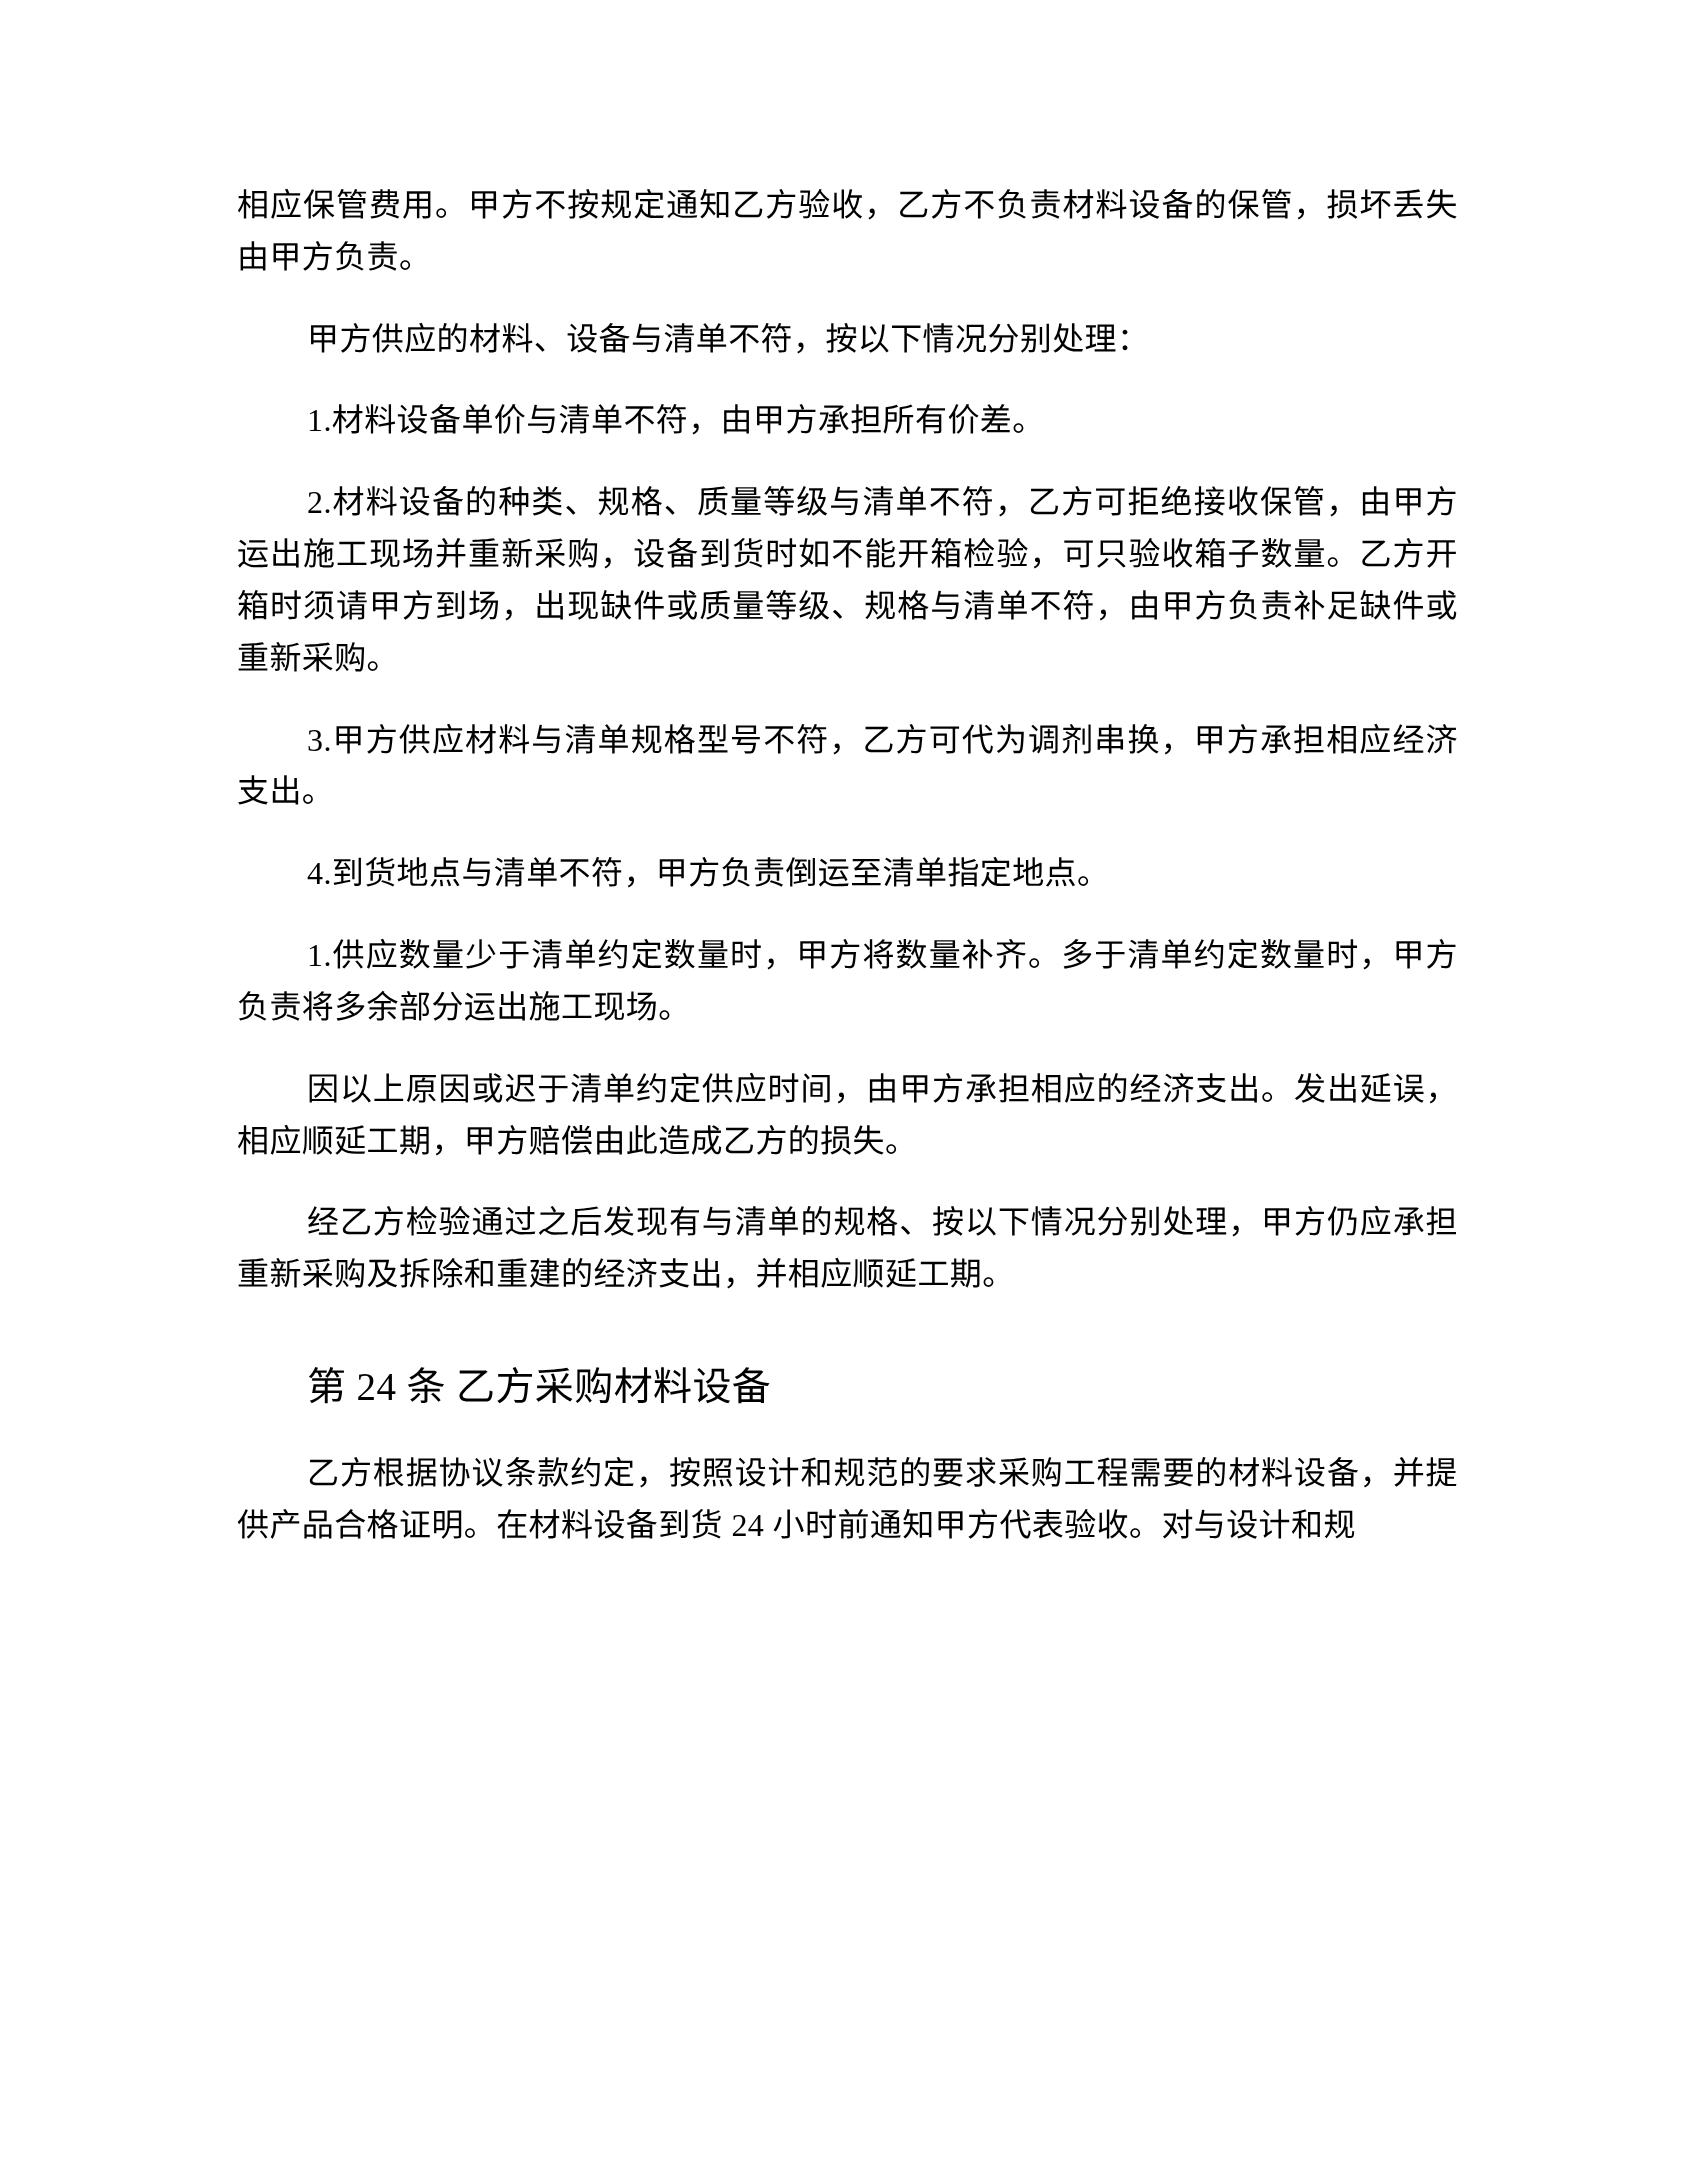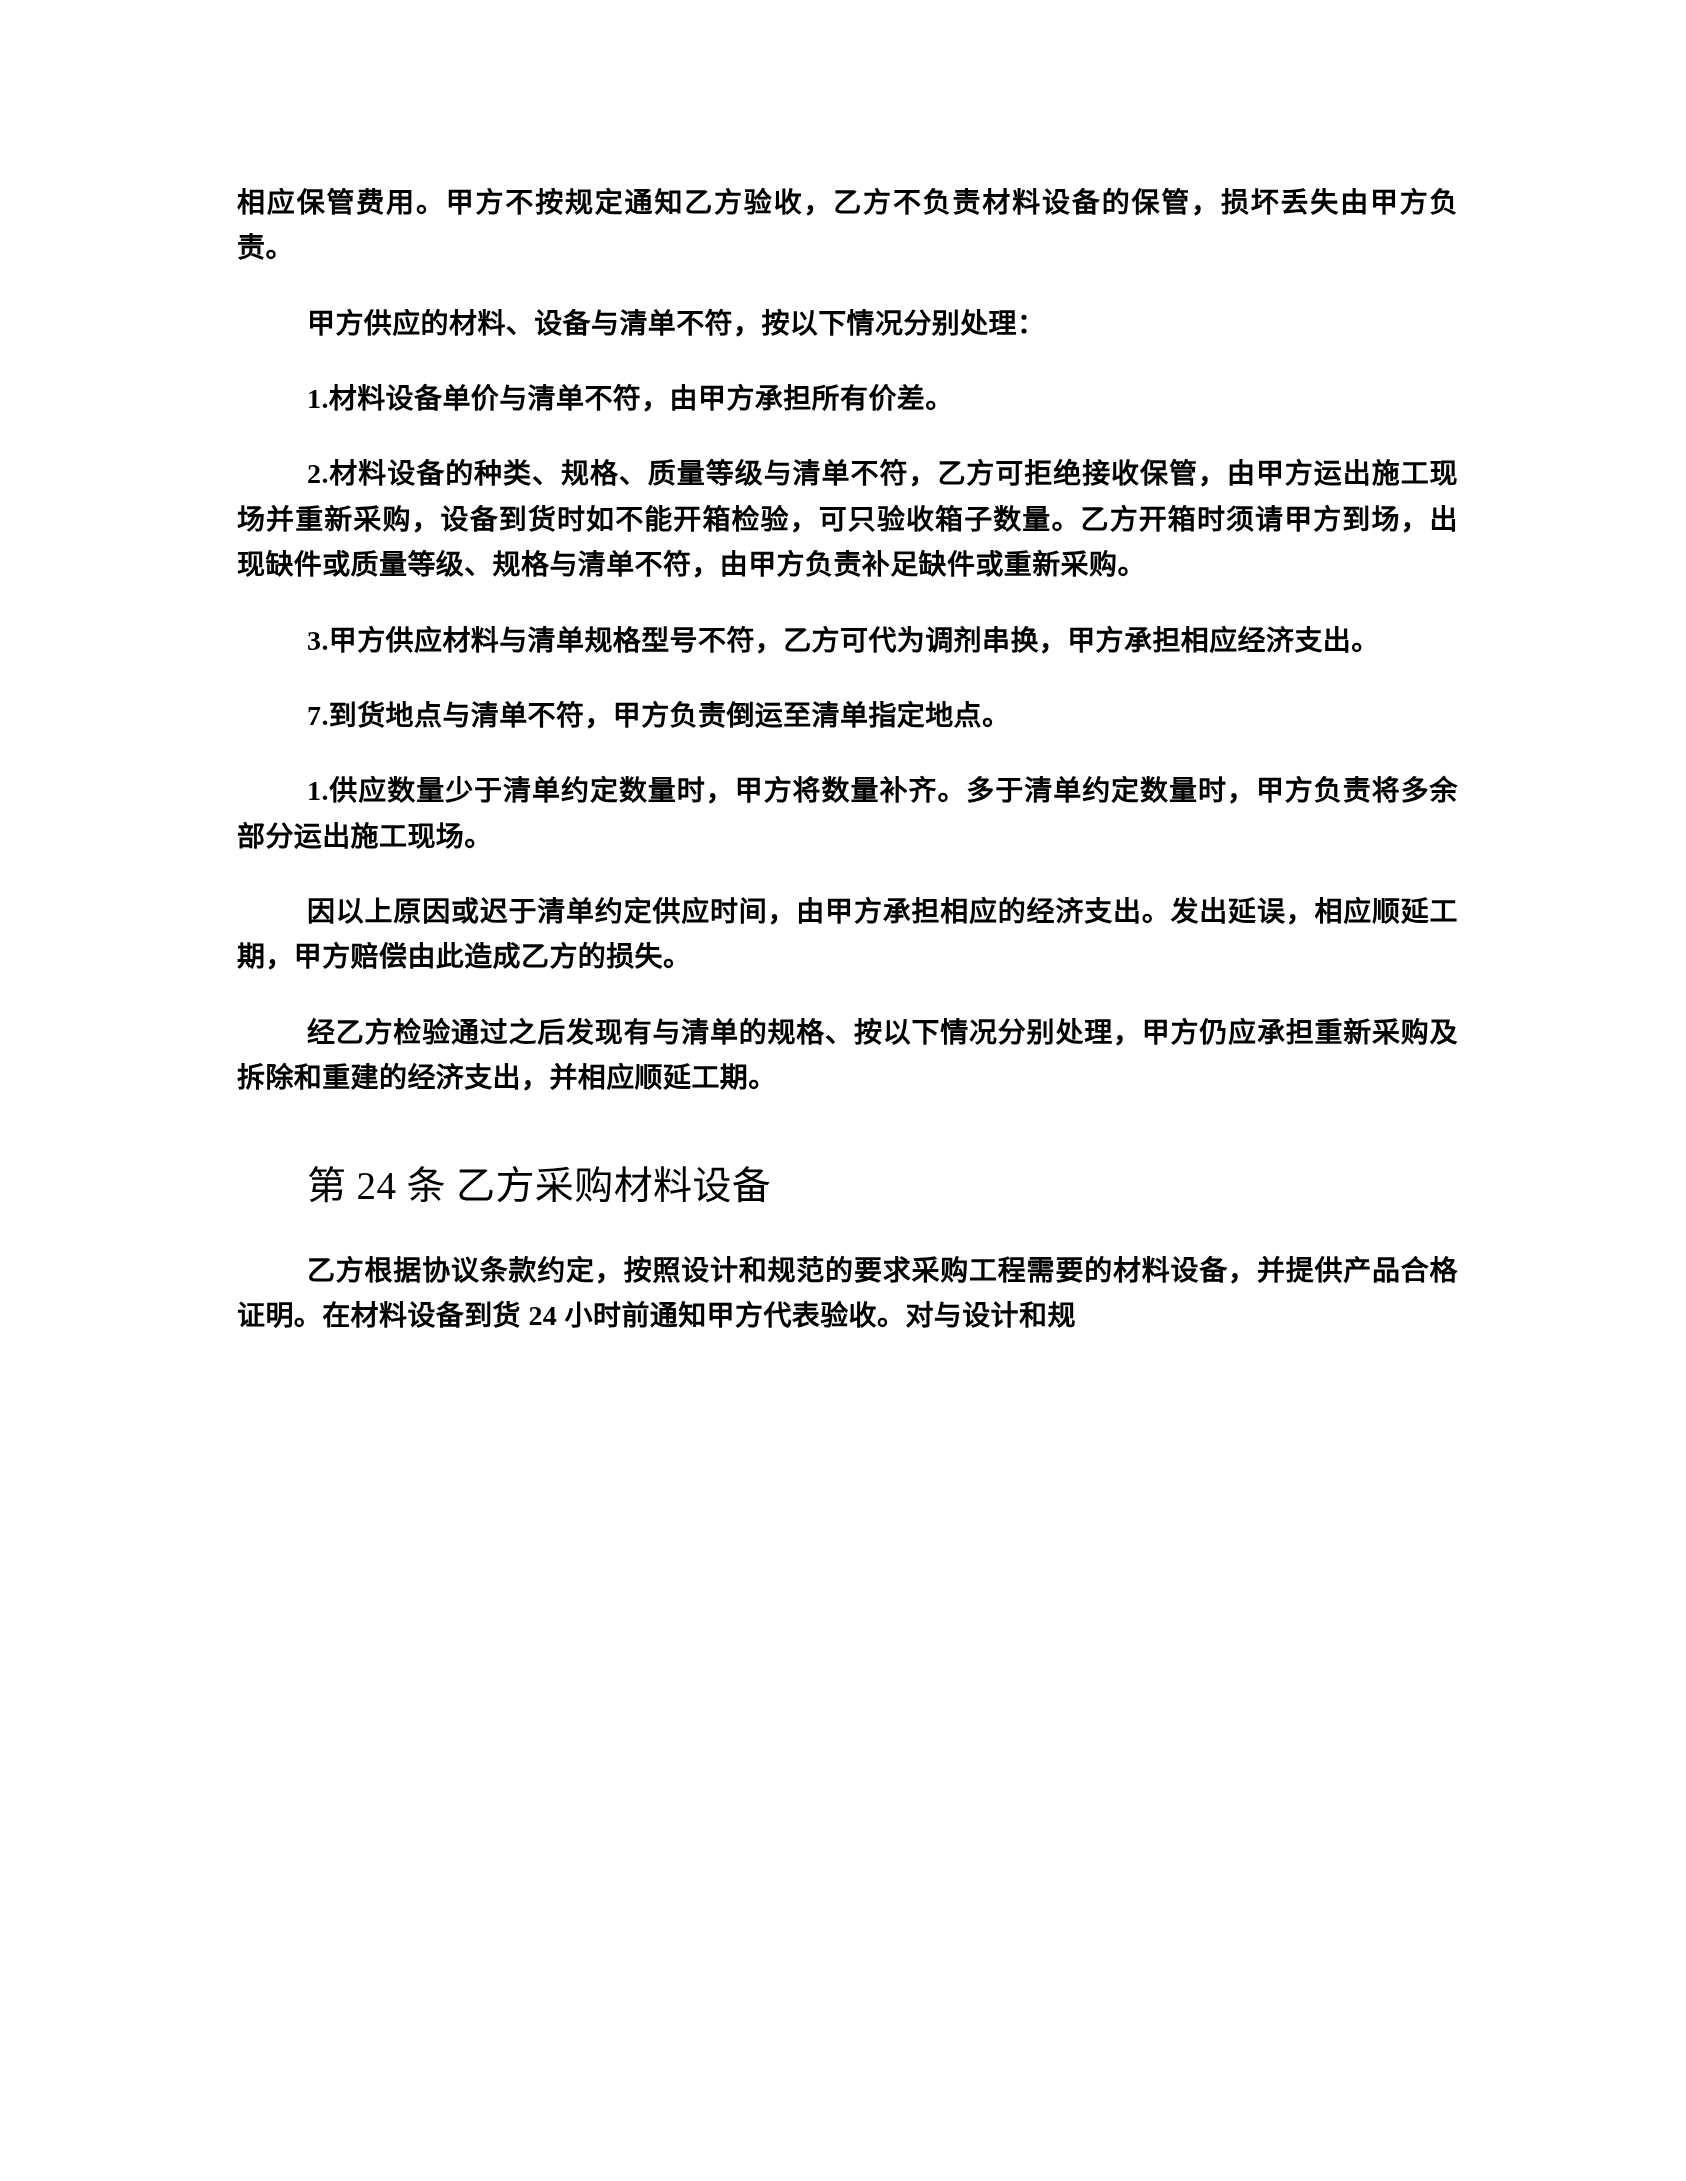--- a/index.html
+++ b/index.html
@@ -21,27 +21,26 @@
     box-sizing: border-box;
     padding: 180px 228px 129px 237px;
     background: #ffffff;
     position: relative;
   }
   .doc-body {
     width: 100%;
   }
   p.para {
     margin: 0 0 30px 0;
-    font-size: 28px;
+    font-size: 32px;
     line-height: 1.62;
     text-align: justify;
     text-justify: inter-ideograph;
     letter-spacing: 0.4px;
     word-break: break-all;
-    font-weight: bold;
   }
   p.indent {
     text-indent: 70px;
   }
   p.noindent {
     text-indent: 0;
   }
   p.heading {
     margin: 0 0 30px 0;
     font-size: 39px;
@@ -62,21 +61,21 @@
     <p class="para noindent">相应保管费用。甲方不按规定通知乙方验收，乙方不负责材料设备的保管，损坏丢失由甲方负责。</p>
 
     <p class="para indent">甲方供应的材料、设备与清单不符，按以下情况分别处理：</p>
 
     <p class="para indent">1.材料设备单价与清单不符，由甲方承担所有价差。</p>
 
     <p class="para indent">2.材料设备的种类、规格、质量等级与清单不符，乙方可拒绝接收保管，由甲方运出施工现场并重新采购，设备到货时如不能开箱检验，可只验收箱子数量。乙方开箱时须请甲方到场，出现缺件或质量等级、规格与清单不符，由甲方负责补足缺件或重新采购。</p>
 
     <p class="para indent">3.甲方供应材料与清单规格型号不符，乙方可代为调剂串换，甲方承担相应经济支出。</p>
 
-    <p class="para indent">7.到货地点与清单不符，甲方负责倒运至清单指定地点。</p>
+    <p class="para indent">4.到货地点与清单不符，甲方负责倒运至清单指定地点。</p>
 
     <p class="para indent">1.供应数量少于清单约定数量时，甲方将数量补齐。多于清单约定数量时，甲方负责将多余部分运出施工现场。</p>
 
 
     <p class="para indent">因以上原因或迟于清单约定供应时间，由甲方承担相应的经济支出。发出延误，相应顺延工期，甲方赔偿由此造成乙方的损失。</p>
 
     <p class="para indent">经乙方检验通过之后发现有与清单的规格、按以下情况分别处理，甲方仍应承担重新采购及拆除和重建的经济支出，并相应顺延工期。</p>
 
     <div class="spacer-lg"></div>
 

